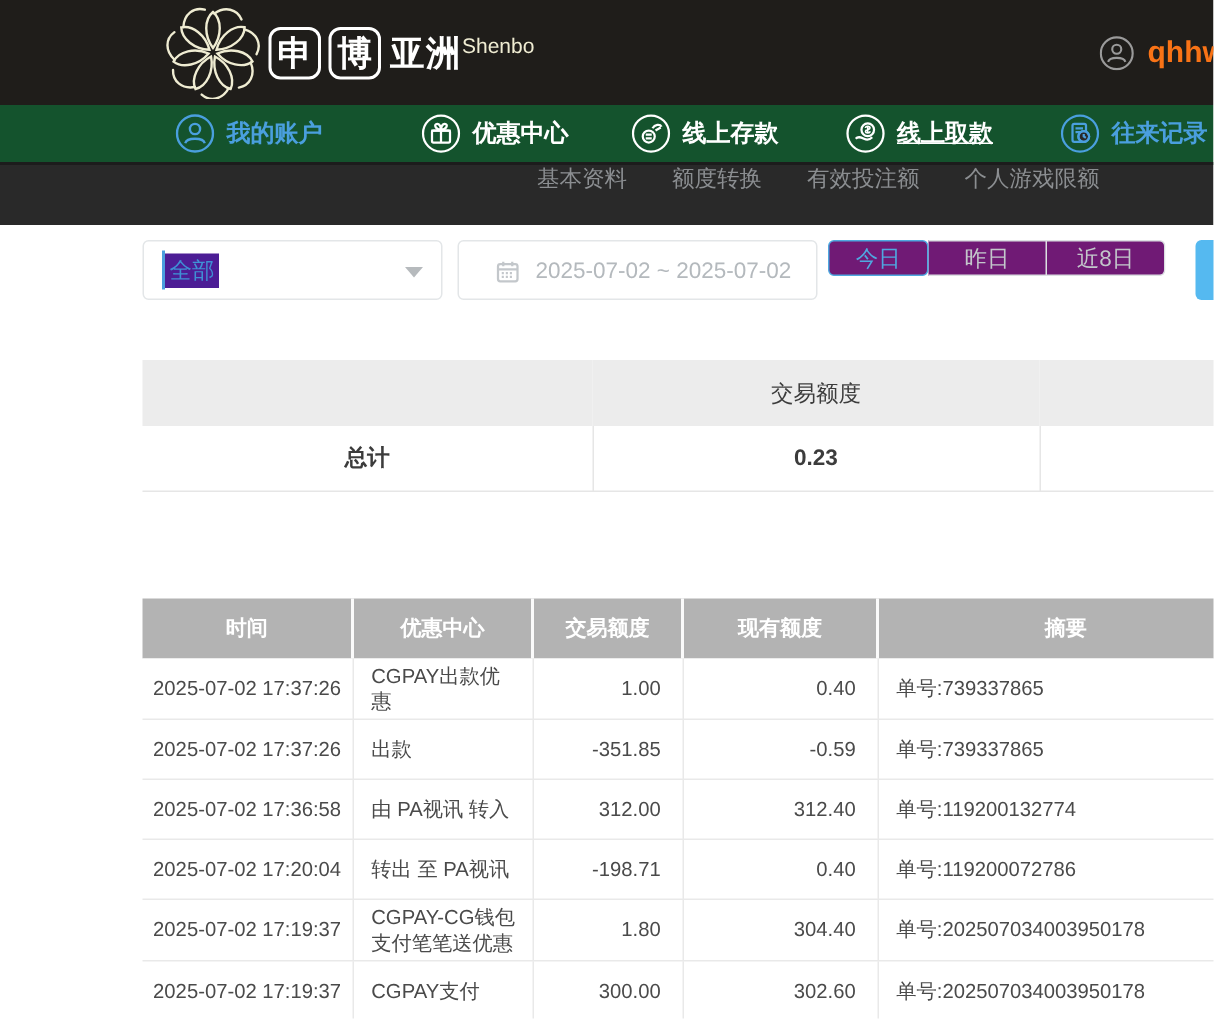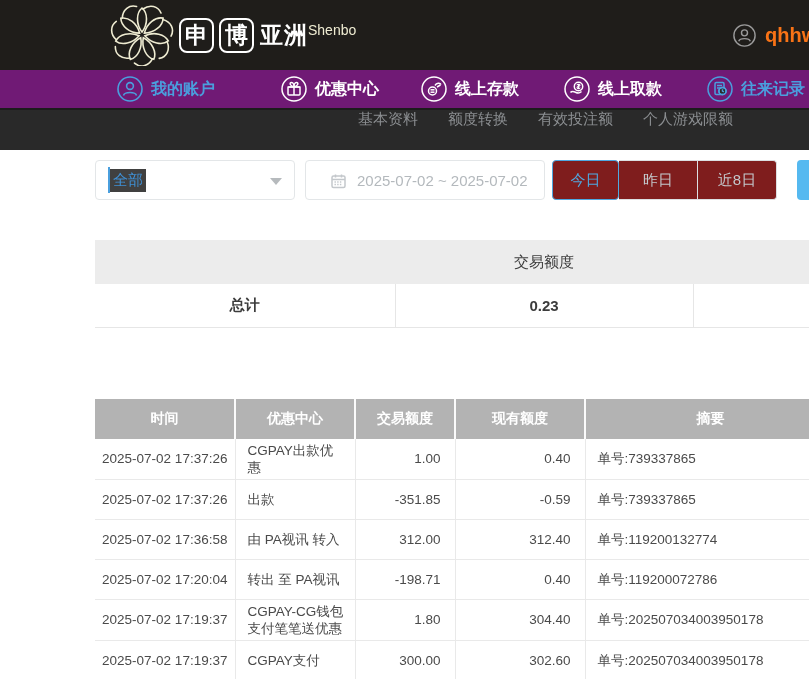--- a/index.html
+++ b/index.html
@@ -16,54 +16,54 @@
     justify-content:center; margin-left:5px; }
   .brand-right { display:flex; flex-direction:row; margin-left:6px; line-height:1.05; }
   .brand-region { color:#fff; font-size:23px; font-weight:bold; letter-spacing:1px; }
   .brand-latin { color:#efecd2; font-size:14px; }
   .user-box { position:absolute; left:733px; top:0; height:70px;
     display:flex; align-items:center; gap:9px; }
   .avatar-icon { width:23px; height:23px; color:#9a9a9a; }
   .username { color:#f97316; font-size:20px; font-weight:bold; white-space:nowrap; }
 
   
-  .main-nav { height:40px; background:#701a75; border-bottom:2px solid #1c1c1c;
+  .main-nav { height:40px; background:#14532d; border-bottom:2px solid #1c1c1c;
     display:flex; align-items:center; }
   .nav-item { display:flex; align-items:center; gap:8px; color:#fff;
     font-size:16px; font-weight:bold; cursor:pointer; white-space:nowrap; }
   .nav-item.active { color:#4a9fde; }
   .nav-item .nav-icon { width:26px; height:26px; }
   .nav-item:nth-child(1){ margin-left:117px; }
   .nav-item:nth-child(2){ margin-left:66px; }
   .nav-item:nth-child(3){ margin-left:42px; }
-  .nav-item:nth-child(4){ margin-left:45px; }
+  .nav-item:nth-child(4){ margin-left:45px;text-decoration:underline; }
   .nav-item:nth-child(5){ margin-left:45px; }
 
   
   .sub-nav { height:40px; background:#292929; display:flex; 
     padding-left:358px; gap:30px; }
   .subnav-item { color:#8b8e91; font-size:15px; cursor:pointer; white-space:nowrap; }
 
   
   .filter-row { position:relative; height:40px; margin:10px 0 0 95px; width:714px; }
   .type-select { position:absolute; left:0; top:0; width:200px; height:40px;
     border:1px solid #e3e6e8; border-radius:4px; background:#fff;
     display:flex; align-items:center; padding:0 12px; cursor:pointer; }
   .sel-caret { width:2px; height:26px; background:#4a9fde; }
-  .sel-text { background:#404040; color:#3f90d5; font-size:15px; padding:2px 3px; }
+  .sel-text { background:#4c1d95; color:#3f90d5; font-size:15px; padding:2px 3px; }
   .sel-arrow { position:absolute; right:12px; top:17px; width:0; height:0;
     border-left:6px solid transparent; border-right:6px solid transparent;
     border-top:7px solid #b6babd; }
   .date-input { position:absolute; left:210px; top:0; width:240px; height:40px;
     border:1px solid #e3e6e8; border-radius:4px; background:#fff;
     display:flex; align-items:center; gap:10px; padding-left:24px;
     color:#b4b9bd; font-size:15px; cursor:pointer; }
   .calendar-icon { width:17px; height:17px; color:#c3c7cb; }
   .quick-group { position:absolute; left:457px; top:0; display:flex; }
-  .qbtn { height:40px; background:#7f1d1d; font-size:15px; display:flex;
+  .qbtn { height:24px; background:#701a75; font-size:15px; display:flex;
     align-items:center; justify-content:center; cursor:pointer;
     font-family:inherit; }
   .qbtn.active { width:67px; border:1px solid #4fa8e0; border-radius:4px;
     color:#4fa8e0; position:relative; z-index:2; }
   .qbtn.mid { width:79px; border:1px solid #dcdfe2; border-left:none; color:#c3c7cb; }
   .qbtn.last { width:79px; border:1px solid #dcdfe2; border-left:none;
     border-radius:0 4px 4px 0; color:#c3c7cb; }
   .search-btn { position:absolute; left:702px; top:0; width:60px; height:40px;
     background:#55b9f0; border:none; border-radius:4px; cursor:pointer; }
 

